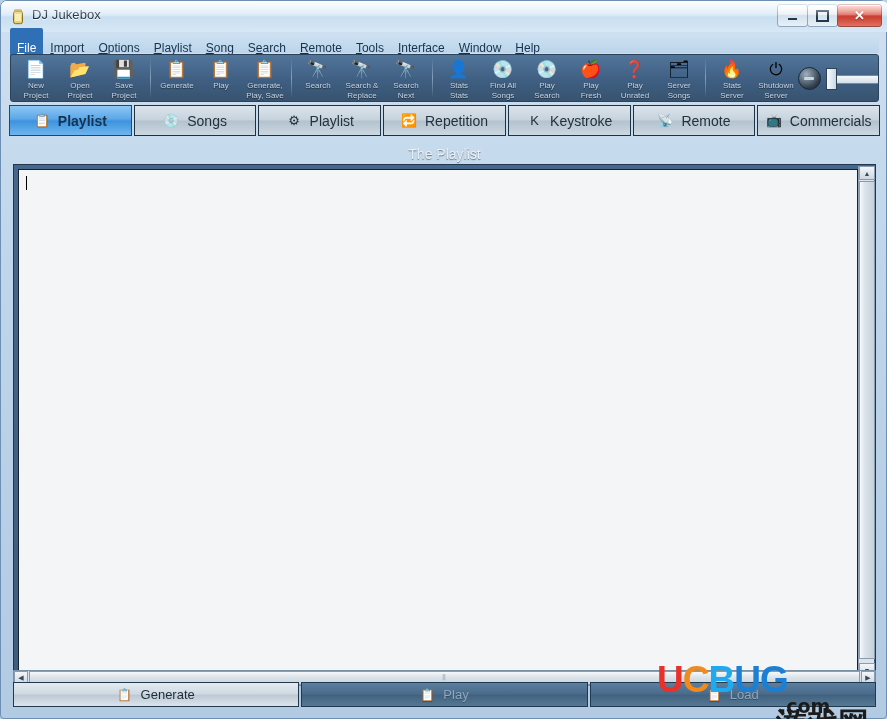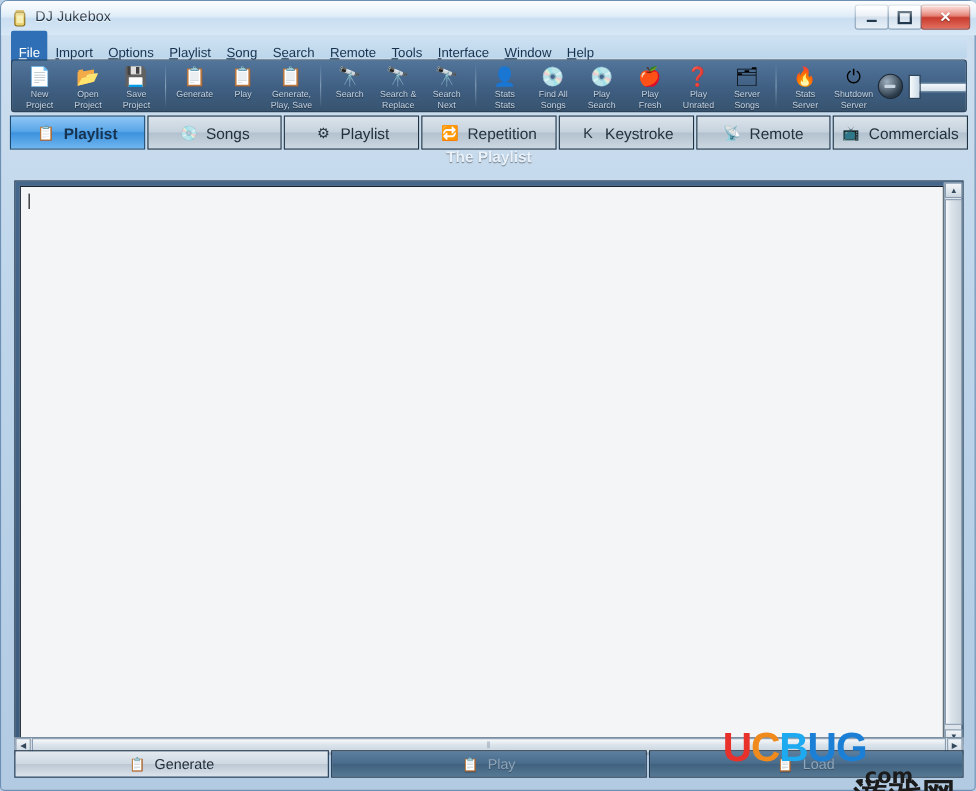--- a/index.html
+++ b/index.html
@@ -190,23 +190,23 @@
     border-color: #1b4a72;
   }
   .tab-ico {
     width: 17px; height: 17px;
     display: flex; align-items: center; justify-content: center;
     font-size: 13px; line-height: 1;
   }
 
   
   #page-heading {
-    position: absolute; left: 0; top: 133px;
+    position: absolute; left: 0; top: 145px;
     width: 887px; text-align: center;
-    font-size: 14px; font-weight: bold;
+    font-size: 14px; font-weight: normal;
     color: #e9f2fb;
     text-shadow: 0 1px 1px rgba(0,0,0,.45);
   }
 
   
   #content {
     position: absolute; left: 12px; top: 163px;
     width: 863px; height: 513px;
     background: #37557a;
     background: linear-gradient(to bottom, #46678c, #3e5c7e);

